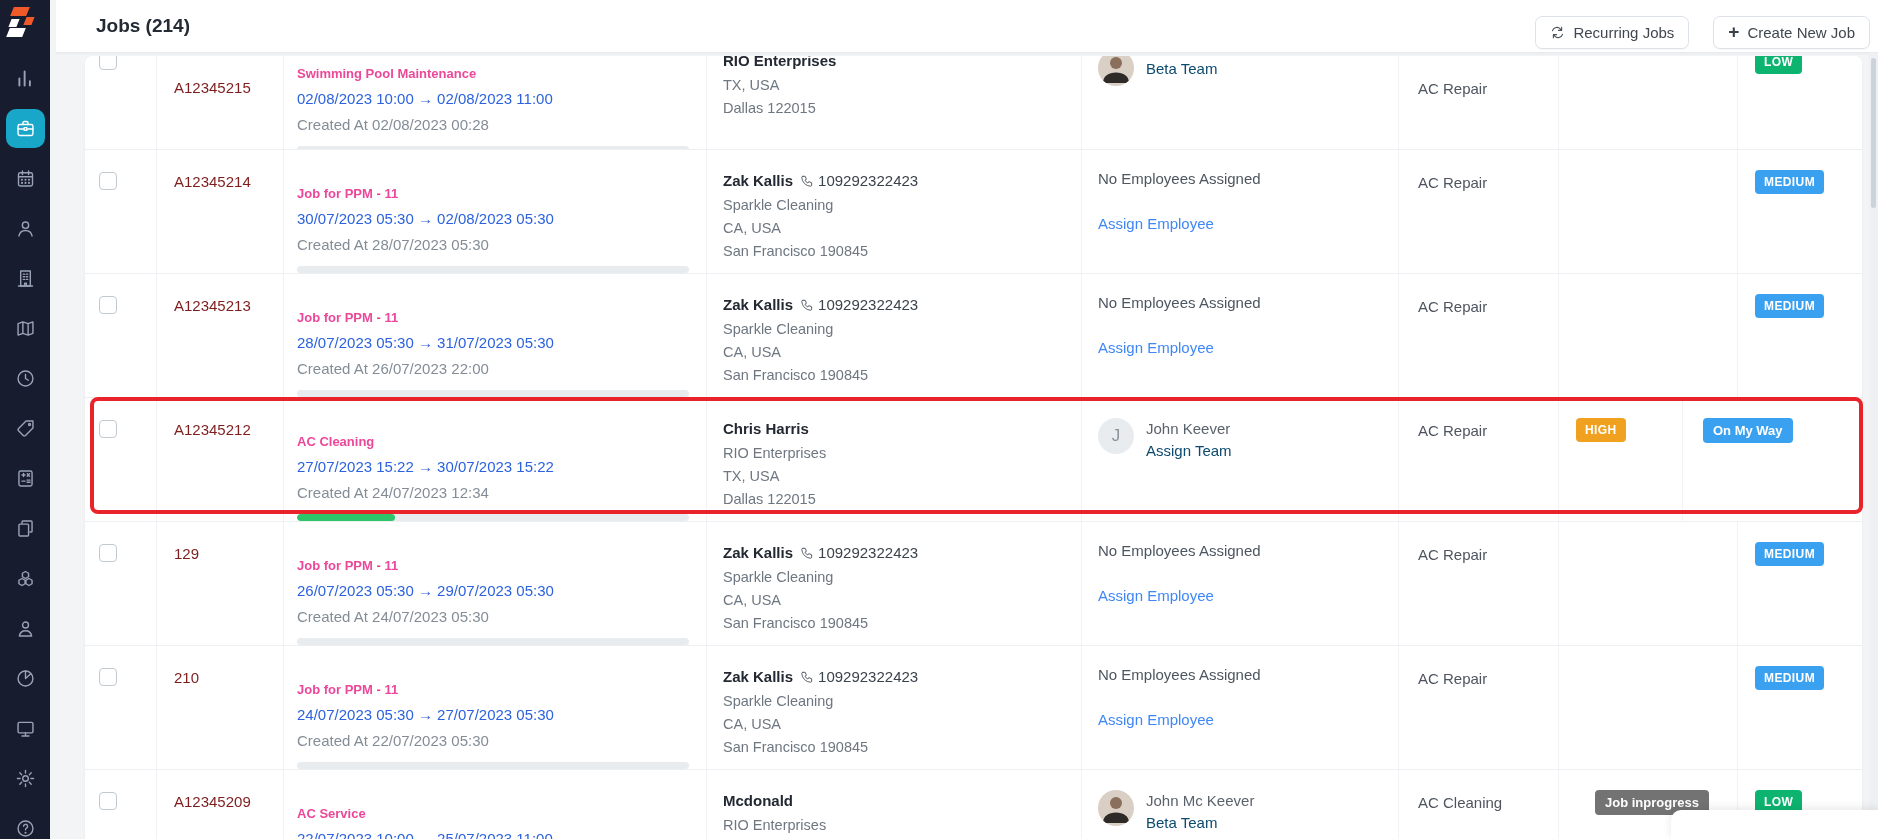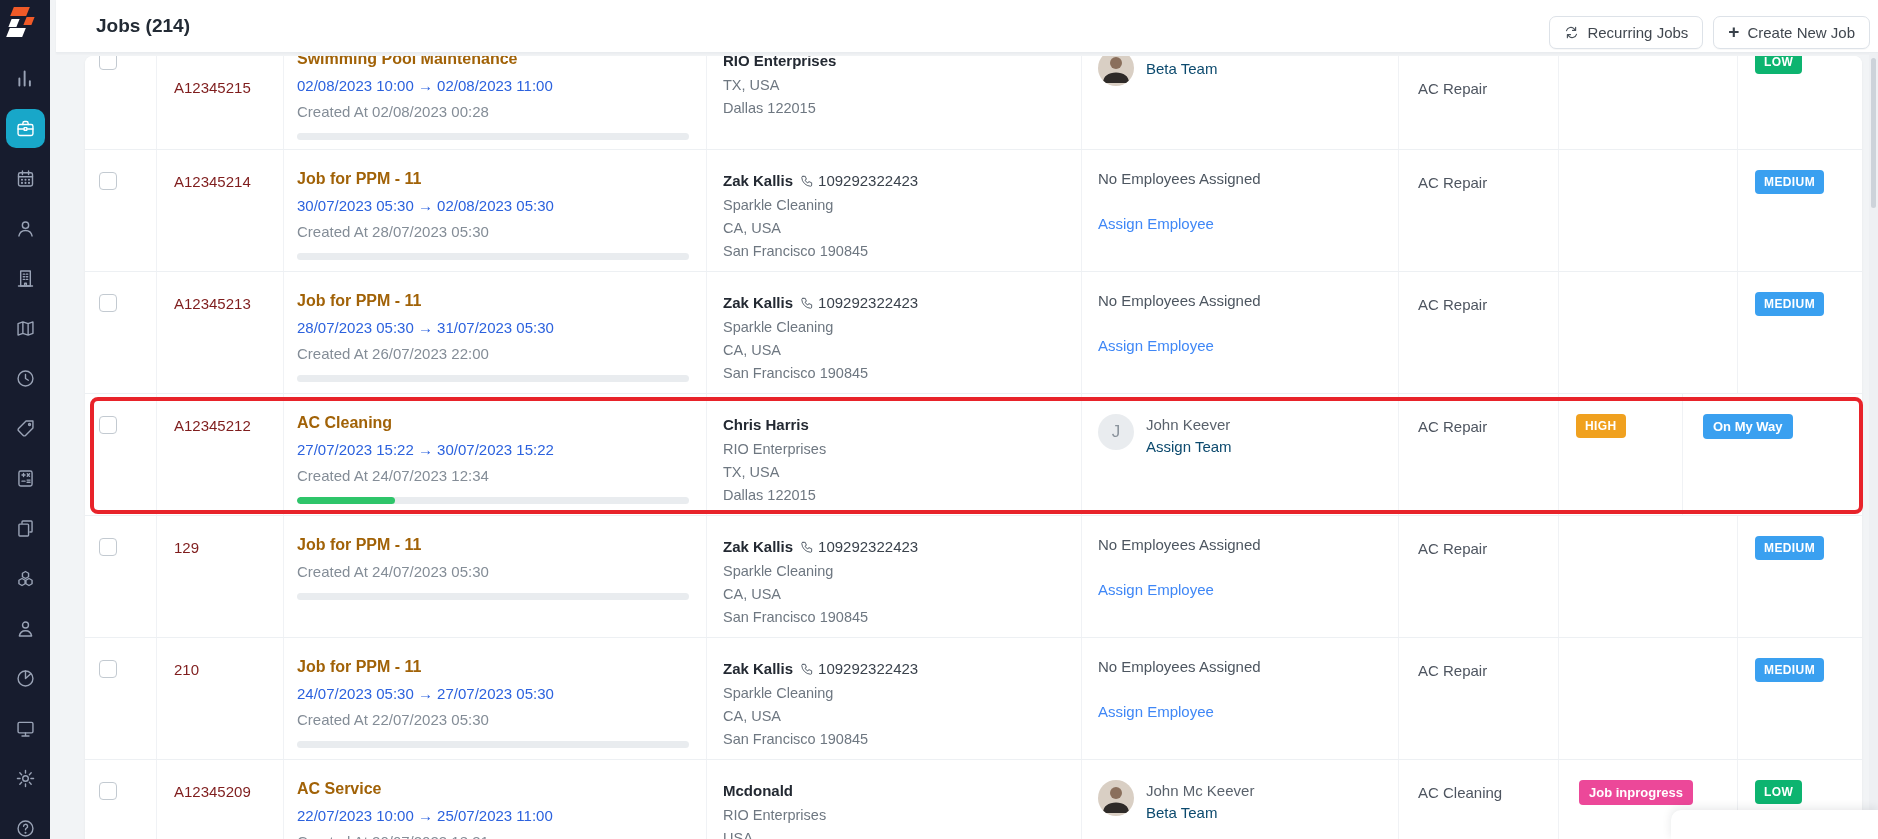--- a/index.html
+++ b/index.html
@@ -17,21 +17,21 @@
   .nav { display:flex; flex-direction:column; align-items:center; width:100%; }
   .nav-item { width:50px; height:50px; display:flex; align-items:center; justify-content:center; cursor:pointer; }
   .nav-item svg { width:21px; height:21px; stroke:#9aa3b6; stroke-width:1.6; fill:none; stroke-linecap:round; stroke-linejoin:round; }
   .nav-item.active .pill { width:39px; height:39px; background:#18a7c9; border-radius:10px; display:flex; align-items:center; justify-content:center; }
   .nav-item.active svg { stroke:#ffffff; }
   .nav-item .dot { stroke-width:2.4; }
 
   
   .header { position:absolute; left:56px; top:0; width:1828px; height:53px; background:#ffffff; border-bottom:1px solid #e9ecef; box-shadow:0 1px 2px rgba(20,25,40,.04); display:flex; align-items:center; padding:0 14px 0 40px; z-index:20; }
   .page-title { font-size:19px; font-weight:bold; color:#232b35; }
-  .header-actions { margin-left:auto; display:flex; gap:10px;margin-top:12px; }
+  .header-actions { margin-left:auto; display:flex; gap:24px;margin-top:12px; }
   .btn { display:flex; align-items:center; gap:8px; height:33px; padding:0 14px; background:#fff; border:1px solid #dde2e8; border-radius:7px; font-size:15px; color:#40474f; cursor:pointer; box-shadow:0 1px 1px rgba(20,25,40,.03); }
   .btn svg { width:15px; height:15px; stroke:#4a525b; stroke-width:1.8; fill:none; stroke-linecap:round; stroke-linejoin:round; }
   .btn .plus { font-size:19px; line-height:1; color:#3a424b; font-weight:bold; margin-top:-2px; }
 
   
   .table-card { position:absolute; left:85px; top:56px; width:1777px; height:783px; background:#fff; border-radius:8px 8px 0 0; box-shadow:0 1px 3px rgba(20,25,40,.05); overflow:hidden; z-index:5; }
   .row { display:flex; width:100%; min-height:122px; border-bottom:1px solid #edf0f3; background:#fff; }
   .row-first { height:94px; min-height:94px; overflow:hidden; }
   .row-first .cell > * { transform:translateY(-26px); }
   .cell { border-right:1px solid #f0f2f5; }
@@ -40,21 +40,21 @@
   .c-id       { width:127px; padding:23px 0 0 17px; font-size:15px; color:#7f1d1d; }
   .c-details  { width:423px; padding:20px 18px 0 13px; }
   .c-customer { width:375px; padding:22px 12px 0 16px; }
   .c-emp      { width:317px; padding:20px 12px 0 16px; }
   .c-type     { width:160px; padding:24px 10px 0 19px; font-size:15px; color:#4e5560; }
   .c-status   { width:179px; padding:20px 10px 0 20px; }
   .c-priority { width:124px; padding:20px 0 0 17px; }
 
   .checkbox { display:inline-block; width:18px; height:18px; border:1.5px solid #c3cad1; border-radius:4px; background:#fff; cursor:pointer; }
 
-  .job-title { font-size:16px; font-weight:bold; color:#a16207; }
+  .job-title { font-size:13px; font-weight:bold; color:#ec4899;margin-top:16px; }
   .job-schedule { margin-top:9px; font-size:15px; color:#2c62de; font-weight:500; cursor:pointer; }
   .job-created { margin-top:9px; font-size:15px; color:#848d97; }
   .progress { margin-top:13px; width:392px; height:7px; background:#e9ecef; border-radius:4px; overflow:hidden; }
   .progress-fill { height:100%; background:#2ec56a; border-radius:4px; }
 
   .cust-name-row { display:flex; align-items:center; gap:7px; margin-bottom:5px; }
   .cust-name { font-size:15px; font-weight:bold; color:#232932; }
   .phone-wrap { display:flex; align-items:center; gap:4px; font-size:15px; color:#3a424c; }
   .phone-wrap svg { width:14px; height:14px; stroke:#58616c; stroke-width:1.7; fill:none; stroke-linecap:round; stroke-linejoin:round; }
   .cust-line { font-size:14.5px; color:#6e7781; line-height:1.58; }
@@ -69,21 +69,21 @@
   .emp-team { font-size:15px; color:#0c4a6e; margin-top:5px; }
   .emp-none { font-size:15px; color:#4d5660; }
   .emp-assign { font-size:15px; color:#3f87f6; margin-top:28px; display:inline-block; cursor:pointer; }
 
   .badge { display:inline-block; color:#fff; font-weight:bold; border-radius:4px; white-space:nowrap; }
   .badge-upper { font-size:12px; letter-spacing:.4px; padding:5px 9px; }
   .badge-status { font-size:13px; padding:5px 10px; }
   .badge-blue   { background:#3aa0f0; }
   .badge-orange { background:#f0a11f; }
   .badge-green  { background:#0db470; }
-  .badge-purple { background:#ec4899; }
+  .badge-purple { background:#737373;margin-left:16px; }
 
   
   .highlight-box { position:absolute; left:90px; top:397px; width:1773px; height:117px; border:4px solid #e8232a; border-radius:8px; z-index:40; pointer-events:none; }
   .scrollbar { position:absolute; right:0; top:53px; width:9px; height:786px; background:#eef0f3; z-index:25; }
   .scrollbar .thumb { position:absolute; left:2px; top:5px; width:5px; height:150px; background:#cdd3da; border-radius:3px; cursor:pointer; }
   .float-widget { position:absolute; right:0; bottom:0; width:207px; height:29px; background:#ffffff; border-radius:10px 0 0 0; box-shadow:0 -2px 10px rgba(20,25,40,.10); z-index:45; }
 </style>
 </head>
 <body>
 
@@ -342,20 +342,21 @@
     <div class="cell c-type"><span>AC Repair</span></div>
     <div class="cell c-priority"><span class="badge badge-upper badge-orange">HIGH</span></div>
     <div class="cell c-status"><span class="badge badge-status badge-blue">On My Way</span></div>
   </div>
 
   <div class="row">
     <div class="cell c-check"><span class="checkbox"></span></div>
     <div class="cell c-id"><span>129</span></div>
     <div class="cell c-details">
       <div class="job-title">Job for PPM - 11</div>
+      <div class="job-schedule">26/07/2023 05:30 → 29/07/2023 05:30</div>
       <div class="job-created">Created At 24/07/2023 05:30</div>
       <div class="progress"></div>
     </div>
     <div class="cell c-customer">
       <div class="cust-name-row">
         <span class="cust-name">Zak Kallis</span>
         <span class="phone-wrap">
             <svg viewBox="0 0 24 24">
               <path d="M5 4h4l2 5-2.5 1.5a11 11 0 0 0 5 5L15 13l5 2v4a2 2 0 0 1-2 2A16 16 0 0 1 3 6a2 2 0 0 1 2-2z"></path>
             </svg>

